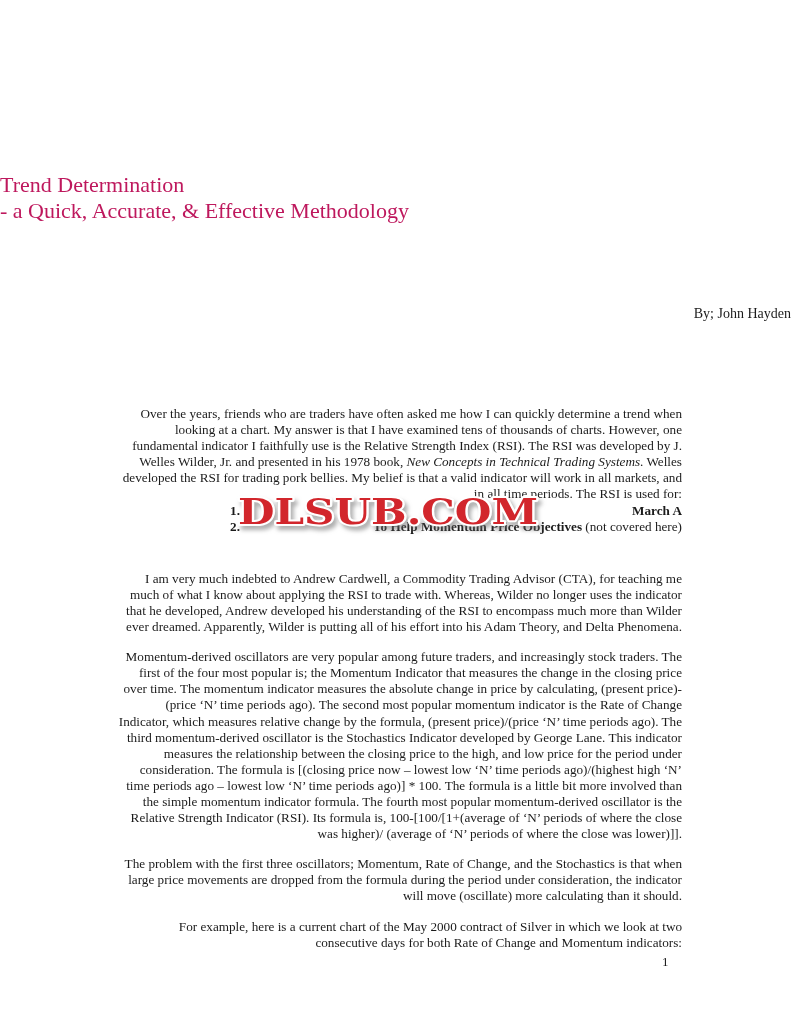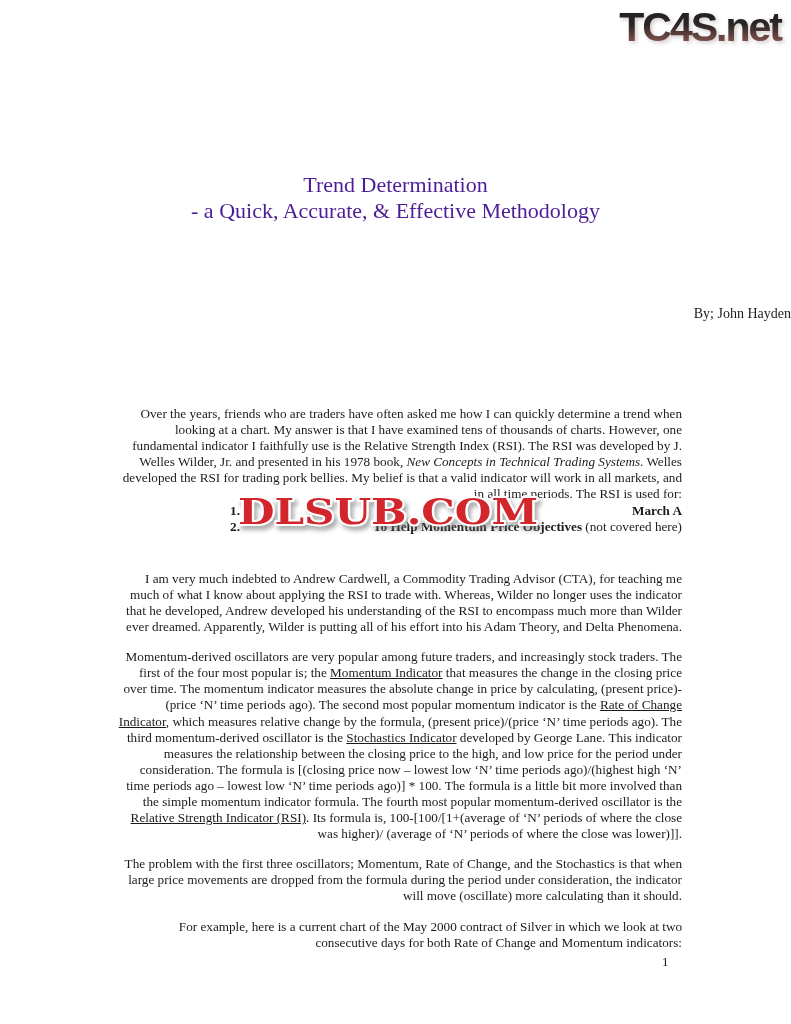--- a/index.html
+++ b/index.html
@@ -15,24 +15,24 @@
   }
 
   
   .header-logo { position: absolute; top: 1px; right: 6px; }
 
   
   .title {
     position: absolute;
     top: 172px; left: 0;
     width: 100%;
-    text-align: center;
+    text-align: left;
     font-size: 22px;
     line-height: 26px;
-    color: #4c1d95;
+    color: #be185d;
   }
 
   
   .byline {
     position: absolute;
     top: 306px; left: 0;
     width: 100%;
     text-align: right;
     font-size: 14px;
   }
@@ -44,21 +44,21 @@
     top: 406px;
     width: 567px;
     font-size: 13.2px;
     line-height: 16.1px;
     text-align: right;
   }
   .body-col p { margin: 0 0 14px 0; }
   .body-col p.no-gap { margin-bottom: 0; }
 
   .seg-italic { font-style: italic; }
-  .seg-underline { text-decoration: underline; }
+  .seg-underline { }
   .seg-bold { font-weight: bold; }
 
   
   .num-list { margin: 0 0 36px 0; }
   .num-list .li { display: flex; }
   .num-list .li-num {
     margin-left: 48px;
     width: 77px;
     font-weight: bold;
     flex: 0 0 auto;
@@ -86,33 +86,20 @@
     top: 972px;
     filter: drop-shadow(3px 4px 2px rgba(130,130,130,0.6));
   }
   .tc4s-shadow { filter: drop-shadow(2px 2px 2px rgba(150,140,140,0.45)); }
 </style>
 </head>
 <body>
 
 <div id="page">
 
-  <div class="header-logo tc4s-shadow">
-    <svg width="228" height="52" viewBox="0 0 228 52">
-      <defs>
-        <linearGradient id="tcgrad" x1="0" y1="0" x2="0" y2="1">
-          <stop offset="0" stop-color="#1c1c1c"></stop>
-          <stop offset="0.45" stop-color="#2b2626"></stop>
-          <stop offset="0.8" stop-color="#7d4f49"></stop>
-          <stop offset="1" stop-color="#a4766d"></stop>
-        </linearGradient>
-      </defs>
-      <text x="224" y="40" text-anchor="end" font-family="Liberation Sans, sans-serif" font-weight="bold" font-size="41" letter-spacing="-2" fill="url(#tcgrad)">TC4S.net</text>
-    </svg>
-  </div>
 
   <div class="title">
     <div>Trend Determination</div>
     <div>- a Quick, Accurate, &amp; Effective Methodology</div>
   </div>
 
   <div class="byline">By; John Hayden</div>
 
   <div class="body-col">
 

